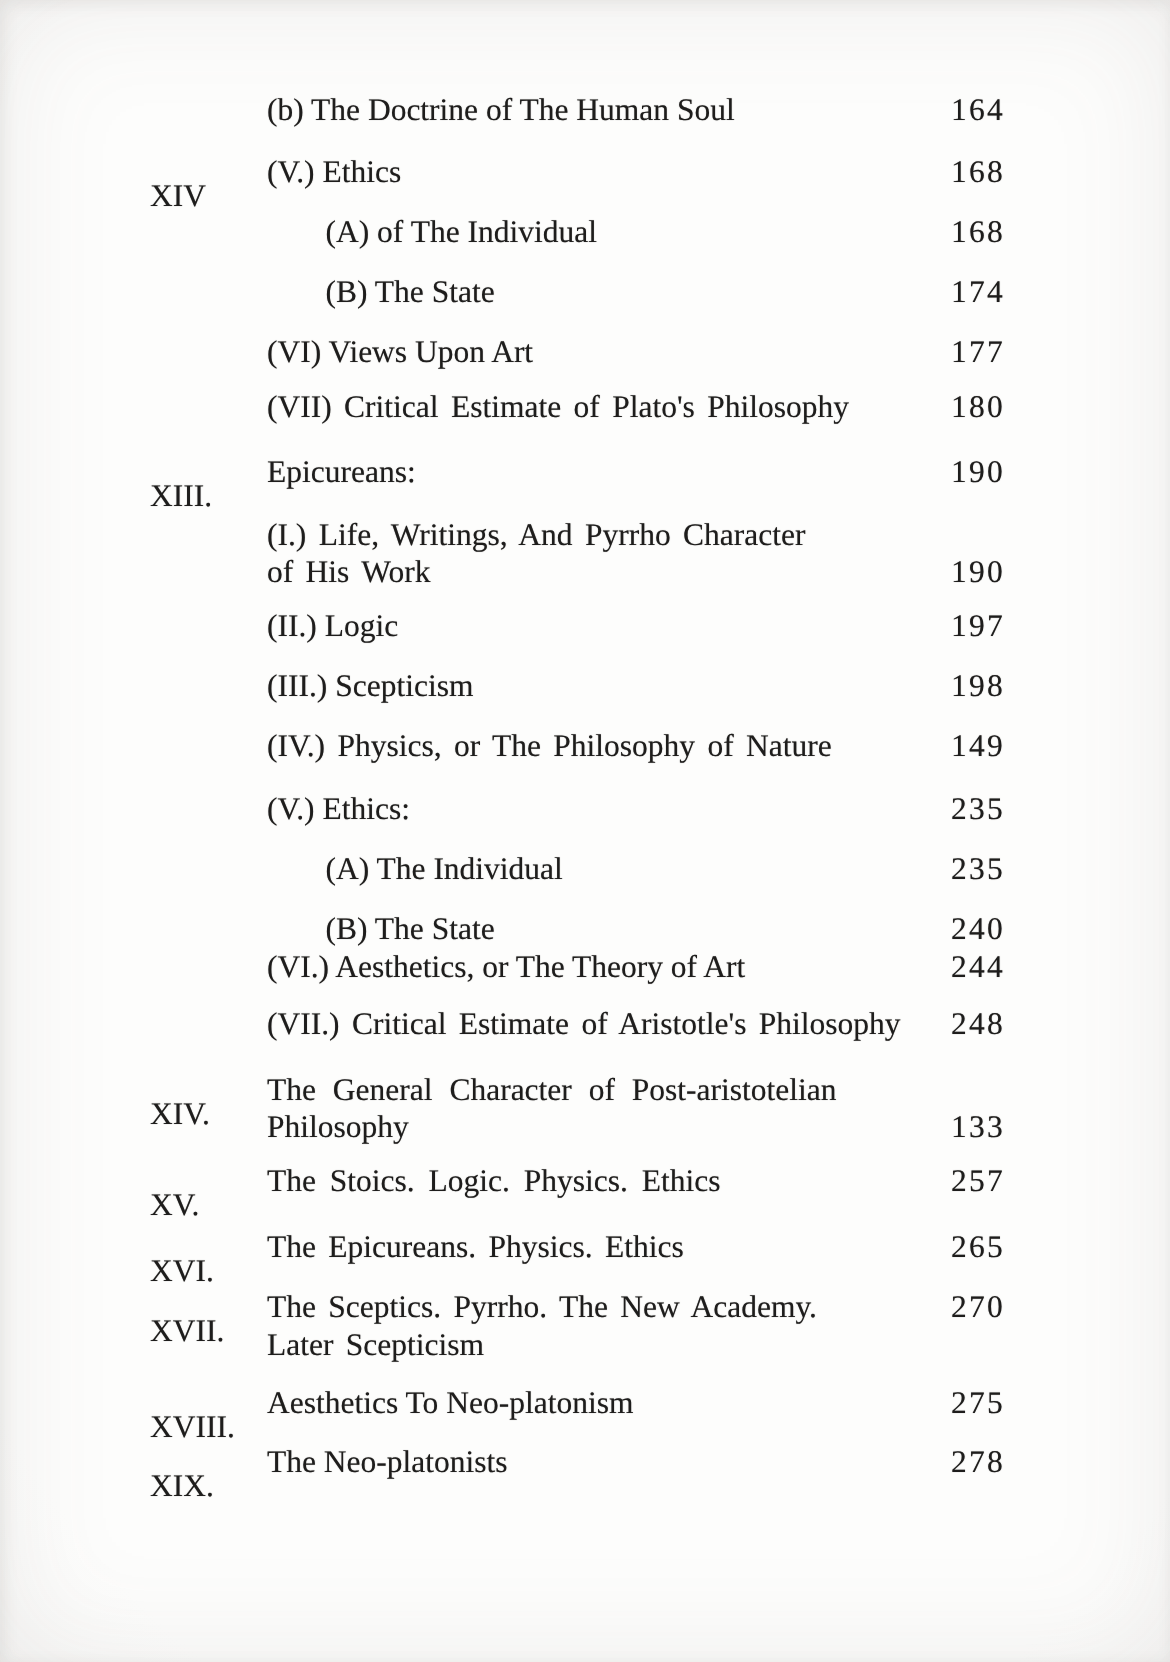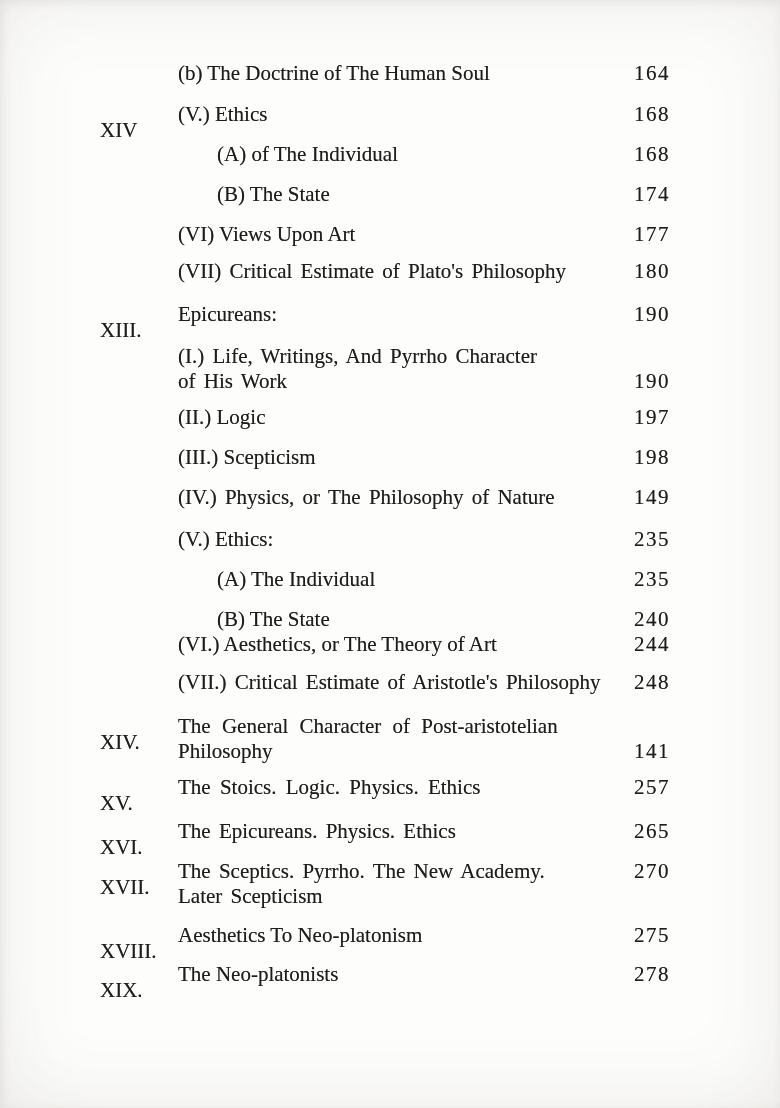--- a/index.html
+++ b/index.html
@@ -141,21 +141,21 @@
 
   <div class="row" style="top:670px">
     <span class="title ws3">(VII.) Critical Estimate of Aristotle's Philosophy</span>
     <span class="page-num">248</span>
   </div>
 
   <div class="row" style="top:714px">
     <span class="numeral">XIV.</span>
     <span class="title ws6">The General Character of Post-aristotelian
 Philosophy</span>
-    <span class="page-num on-line2">141</span>
+    <span class="page-num on-line2">133</span>
   </div>
 
   <div class="row" style="top:775px">
     <span class="numeral">XV.</span>
     <span class="title ws4">The Stoics. Logic. Physics. Ethics</span>
     <span class="page-num">257</span>
   </div>
 
   <div class="row" style="top:819px">
     <span class="numeral">XVI.</span>

